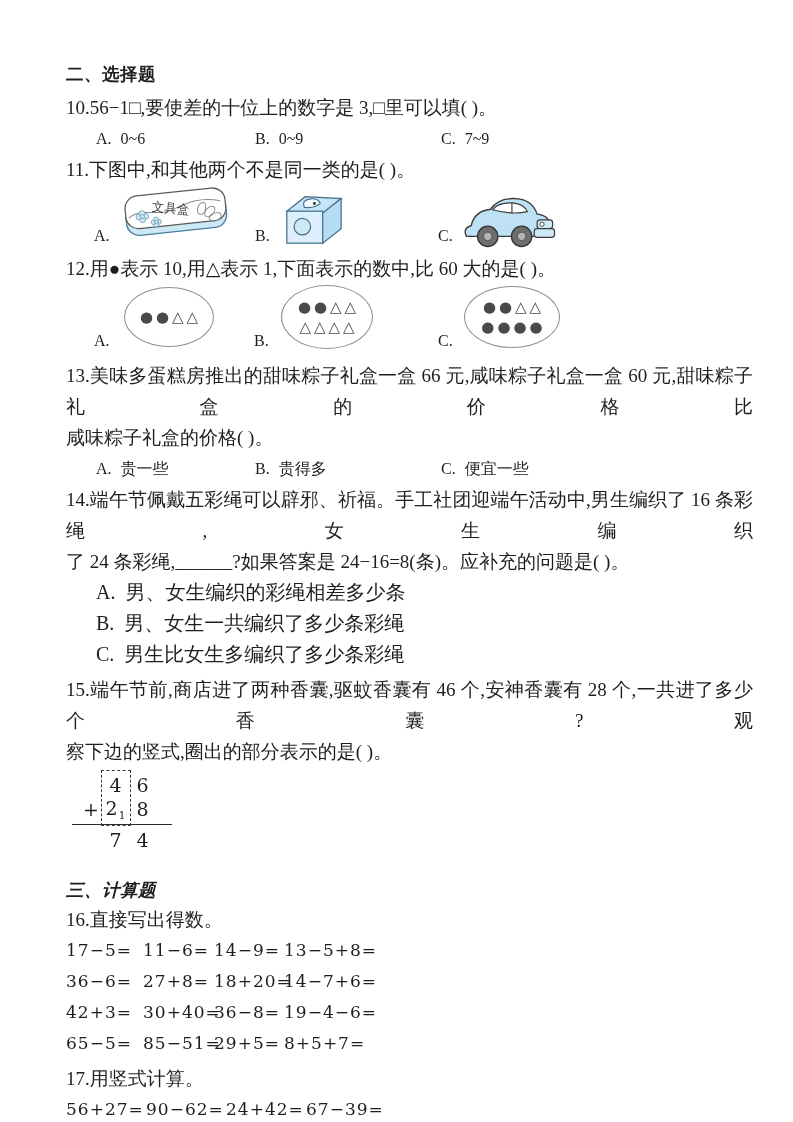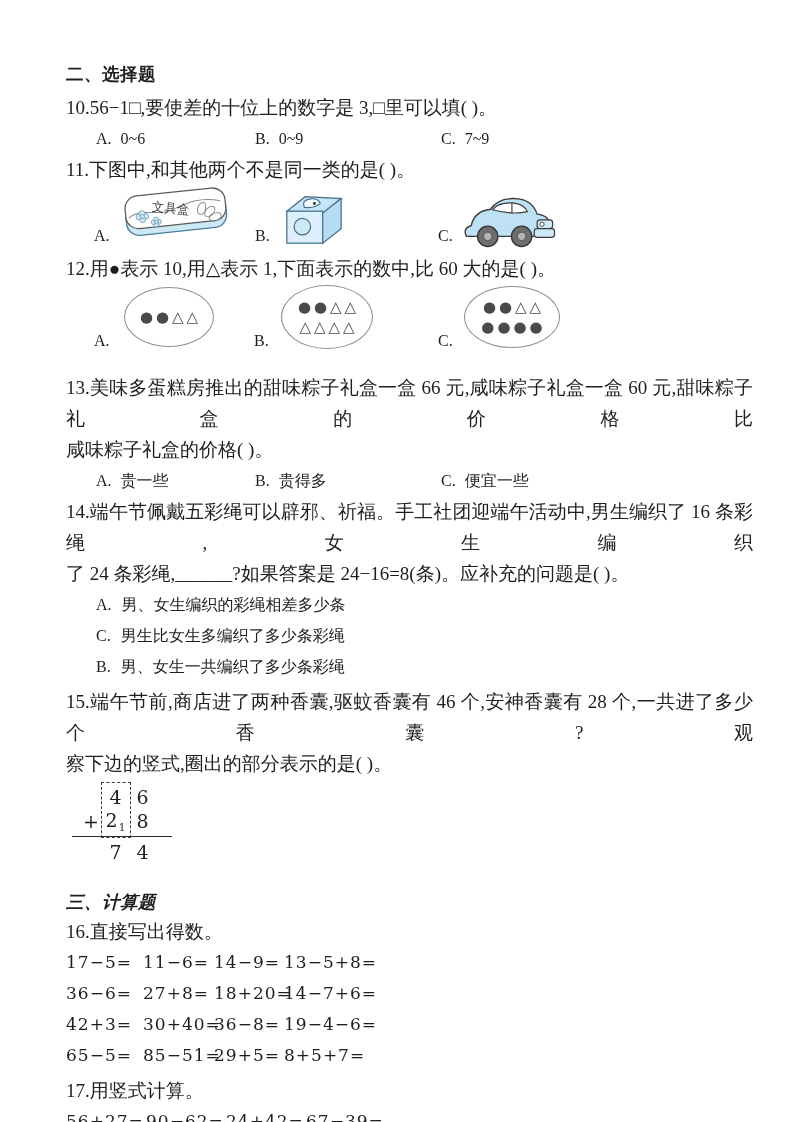--- a/index.html
+++ b/index.html
@@ -13,31 +13,31 @@
 
   h2.sec {
     font-size:17.5px; font-weight:bold; line-height:28px;
     letter-spacing:0.5px;
   }
   h2.sec3 { margin-top:24px;font-style:italic; }
 
   p.q { font-size:19px; line-height:31px; }
   p.jfull { text-align:justify; text-align-last:justify; }
   p.mt4 { margin-top:4px; }
-  p.mt6 { margin-top:18px; }
+  p.mt6 { margin-top:6px; }
 
   
   .optrow { display:flex; padding-left:30px; font-size:16px; line-height:31px; }
   .optrow .opt { display:inline-block; white-space:nowrap; }
   .optrow .opt .olabel { margin-right:9px; }
   .optrow .w1 { width:159px; }
   .optrow .w2 { width:186px; }
 
   
-  .optblock { padding-left:30px; font-size:16px; line-height:31px; }
+  .optblock { padding-left:30px; font-size:20px; line-height:31px; }
   .optblock .olabel { margin-right:10px; }
 
   
   .figrow { position:relative; }
   .figrow11 { height:68px; }
   .figrow12 { height:70px; }
   .figlabel { position:absolute; font-size:16px; }
 
   
   .oval {
@@ -178,22 +178,22 @@
   <div class="optrow">
     <span class="opt w1"><span class="olabel">A.</span><span>贵一些</span></span>
     <span class="opt w2"><span class="olabel">B.</span><span>贵得多</span></span>
     <span class="opt"><span class="olabel">C.</span><span>便宜一些</span></span>
   </div>
 
   <p class="q jfull">14.端午节佩戴五彩绳可以辟邪、祈福。手工社团迎端午活动中,男生编织了 16 条彩绳,女生编织</p>
   <p class="q">了 24 条彩绳,______?如果答案是 24−16=8(条)。应补充的问题是(  )。</p>
   <div class="optblock">
     <p><span class="olabel">A.</span><span>男、女生编织的彩绳相差多少条</span></p>
+    <p><span class="olabel">B.</span><span>男、女生一共编织了多少条彩绳</span></p>
     <p><span class="olabel">C.</span><span>男生比女生多编织了多少条彩绳</span></p>
-    <p><span class="olabel">B.</span><span>男、女生一共编织了多少条彩绳</span></p>
   </div>
 
   <p class="q jfull mt4">15.端午节前,商店进了两种香囊,驱蚊香囊有 46 个,安神香囊有 28 个,一共进了多少个香囊?观</p>
   <p class="q">察下边的竖式,圈出的部分表示的是(  )。</p>
 
   <div class="vcalc">
     <div class="vrow">
       <span class="vop"></span>
       <span class="vd">4</span>
       <span class="vd">6</span>

